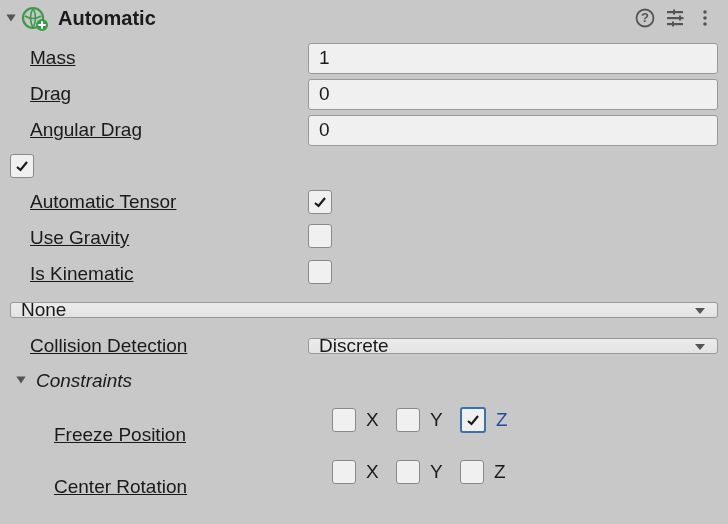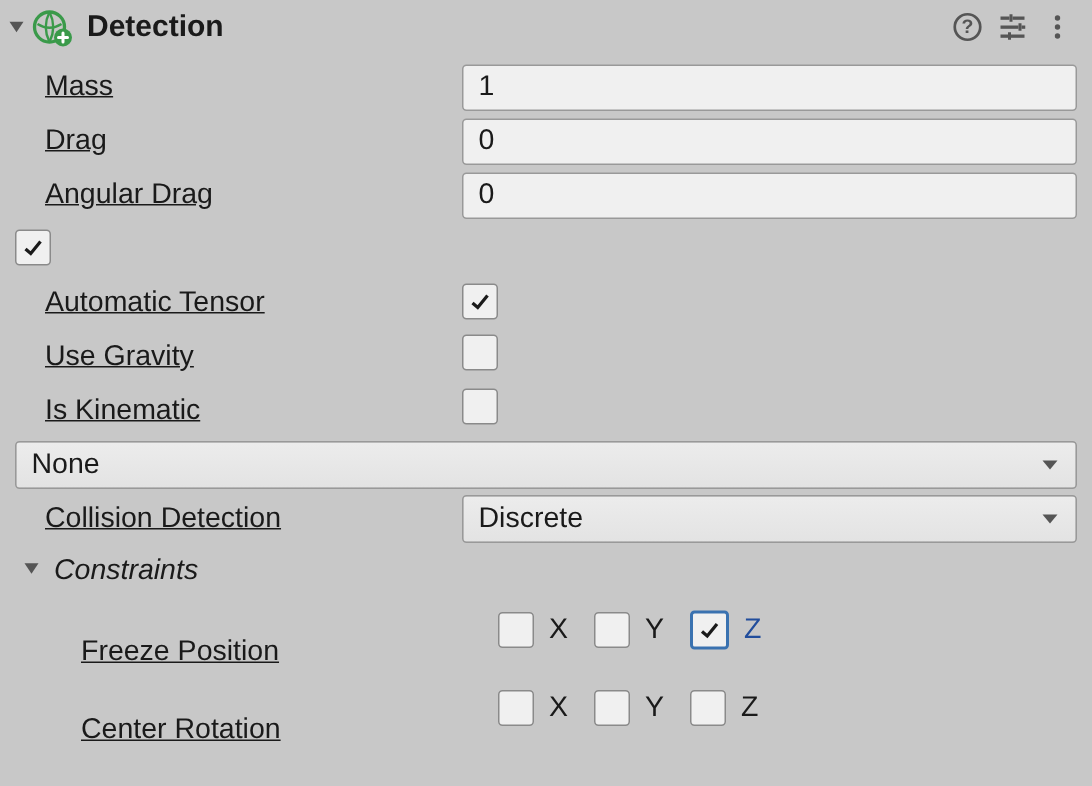--- a/index.html
+++ b/index.html
@@ -73,21 +73,21 @@
       border: 1px solid #999;
       border-radius: 3px;
       padding: 2px 10px;
       font-size: 19px;
       font-family: inherit;
       color: #1a1a1a;
     }
     .select {
       position: relative;
       width: 100%;
-      height: 32px;
+      height: 16px;
       background: linear-gradient(#ececec,#e3e3e3);
       border: 1px solid #999;
       border-radius: 3px;
       padding: 2px 10px;
       box-sizing: border-box;
       font-size: 19px;
       display: flex;
       align-items: center;
       cursor: pointer;
     }
@@ -145,21 +145,21 @@
     <span class="comp-icon">
       <svg width="26" height="26" viewBox="0 0 26 26">
         <circle cx="11" cy="13" r="10" fill="none" stroke="#3a9a4a" stroke-width="2.2"></circle>
         <path d="M3 11 Q11 16 19 11" fill="none" stroke="#3a9a4a" stroke-width="1.6"></path>
         <path d="M11 3 Q6 13 11 23" fill="none" stroke="#3a9a4a" stroke-width="1.6"></path>
         <path d="M11 3 Q16 13 11 23" fill="none" stroke="#3a9a4a" stroke-width="1.6"></path>
         <circle cx="20" cy="20" r="6" fill="#3a9a4a"></circle>
         <path d="M20 17 L20 23 M17 20 L23 20" stroke="#fff" stroke-width="2" stroke-linecap="round"></path>
       </svg>
     </span>
-    <span class="title">Detection</span>
+    <span class="title">Automatic</span>
     <span class="rbtn">
       <svg width="20" height="20" viewBox="0 0 20 20">
           <circle cx="10" cy="10" r="8.5" fill="none" stroke="#555" stroke-width="1.8"></circle>
           <text x="10" y="14" text-anchor="middle" font-size="13" font-weight="bold" fill="#555">?</text>
         </svg>
     </span>
     <span class="rbtn">
       <svg width="20" height="20" viewBox="0 0 20 20">
         <rect x="2" y="3" width="6" height="2.2" fill="#555"></rect>
         <rect x="10" y="3" width="8" height="2.2" fill="#555"></rect>

